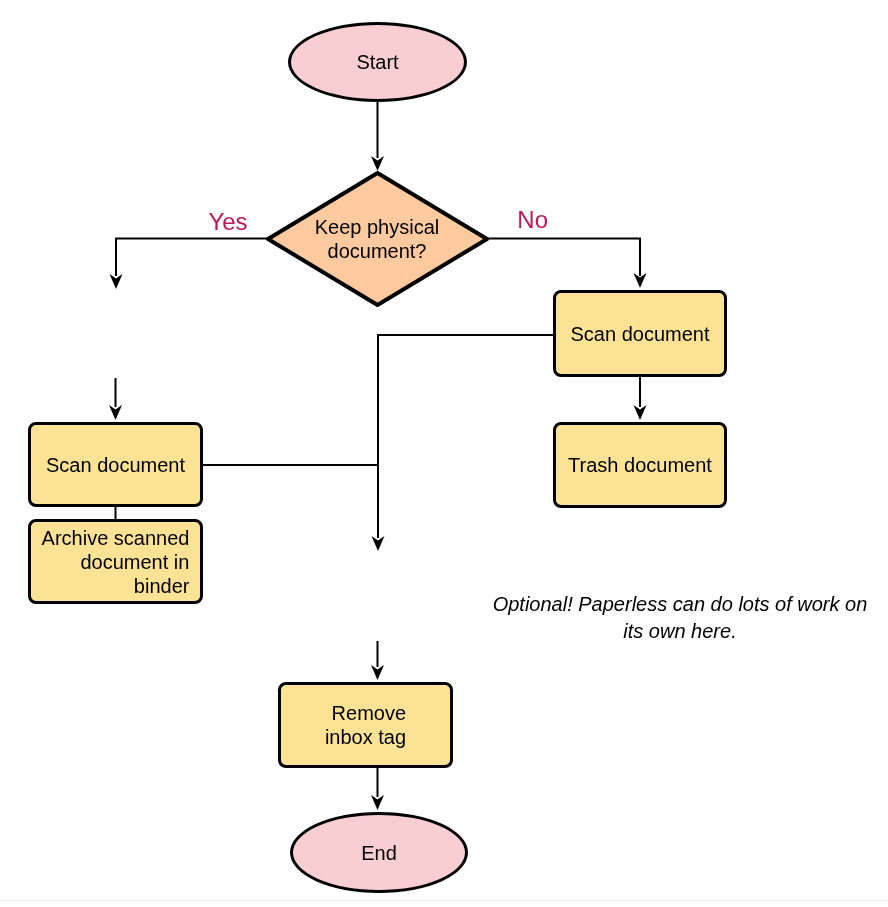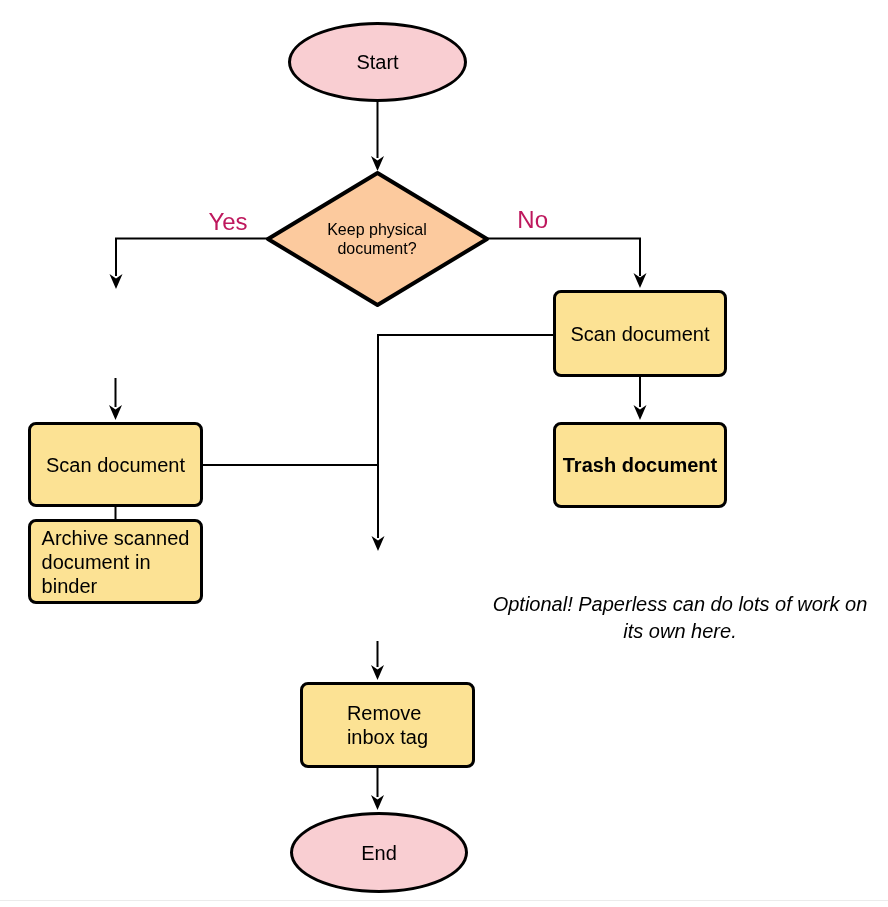--- a/index.html
+++ b/index.html
@@ -36,21 +36,21 @@
     stroke: var(--stroke);
     stroke-width: 4;
     stroke-linejoin: round;
   }
   .node {
     position: absolute;
     box-sizing: border-box;
     display: flex;
     align-items: center;
     justify-content: center;
-    text-align: left;
+    text-align: right;
     color: #000000;
     font-size: 20px;
     line-height: 1.2;
   }
   .node-label { white-space: pre-line; }
   .terminal {
     background: var(--terminal-fill);
     border: 3.5px solid var(--stroke);
     border-radius: 50%;
   }
@@ -58,21 +58,21 @@
     background: var(--process-fill);
     border: 3px solid var(--stroke);
     border-radius: 8px;
   }
   .decision-text {
     position: absolute;
     display: flex;
     align-items: center;
     justify-content: center;
     text-align: center;
-    font-size: 16px;
+    font-size: 20px;
     line-height: 1.2;
     color: #000000;
   }
   .edge-label {
     position: absolute;
     font-size: 24px;
     color: #be185d;
     text-align: center;
   }
   .note {
@@ -91,23 +91,23 @@
     width: 888px;
     height: 1px;
     background: #ebebeb;
   }
   
   #node-start    { left: 288px; top: 22px;  width: 179px; height: 80px; }
   #node-write    { left: 28px;  top: 291px; width: 175px; height: 87px; }
   #node-scanL    { left: 28px;  top: 422px; width: 175px; height: 85px; }
   #node-archive  { left: 28px;  top: 519px; width: 175px; height: 85px; }
   #node-scanR    { left: 553px; top: 290px; width: 174px; height: 87px; }
-  #node-trash    { left: 553px; top: 422px; width: 174px; height: 86px; font-weight: bold; }
+  #node-trash    { left: 553px; top: 422px; width: 174px; height: 86px; }
   #node-tagging  { left: 290px; top: 553px; width: 175px; height: 88px; }
-  #node-remove   { left: 300px; top: 682px; width: 175px; height: 86px; }
+  #node-remove   { left: 278px; top: 682px; width: 175px; height: 86px; }
   #node-end      { left: 290px; top: 812px; width: 178px; height: 81px; }
   #decision-label{ left: 277px; top: 211px; width: 200px; height: 56px; }
   #label-yes     { left: 198px; top: 208px; width: 60px; }
   #label-no      { left: 494px; top: 206px; width: 54px; text-align: right; }
   #note-optional { left: 480px; top: 591px; width: 400px; }
 </style>
 </head>
 <body>
 
 <div id="canvas">

